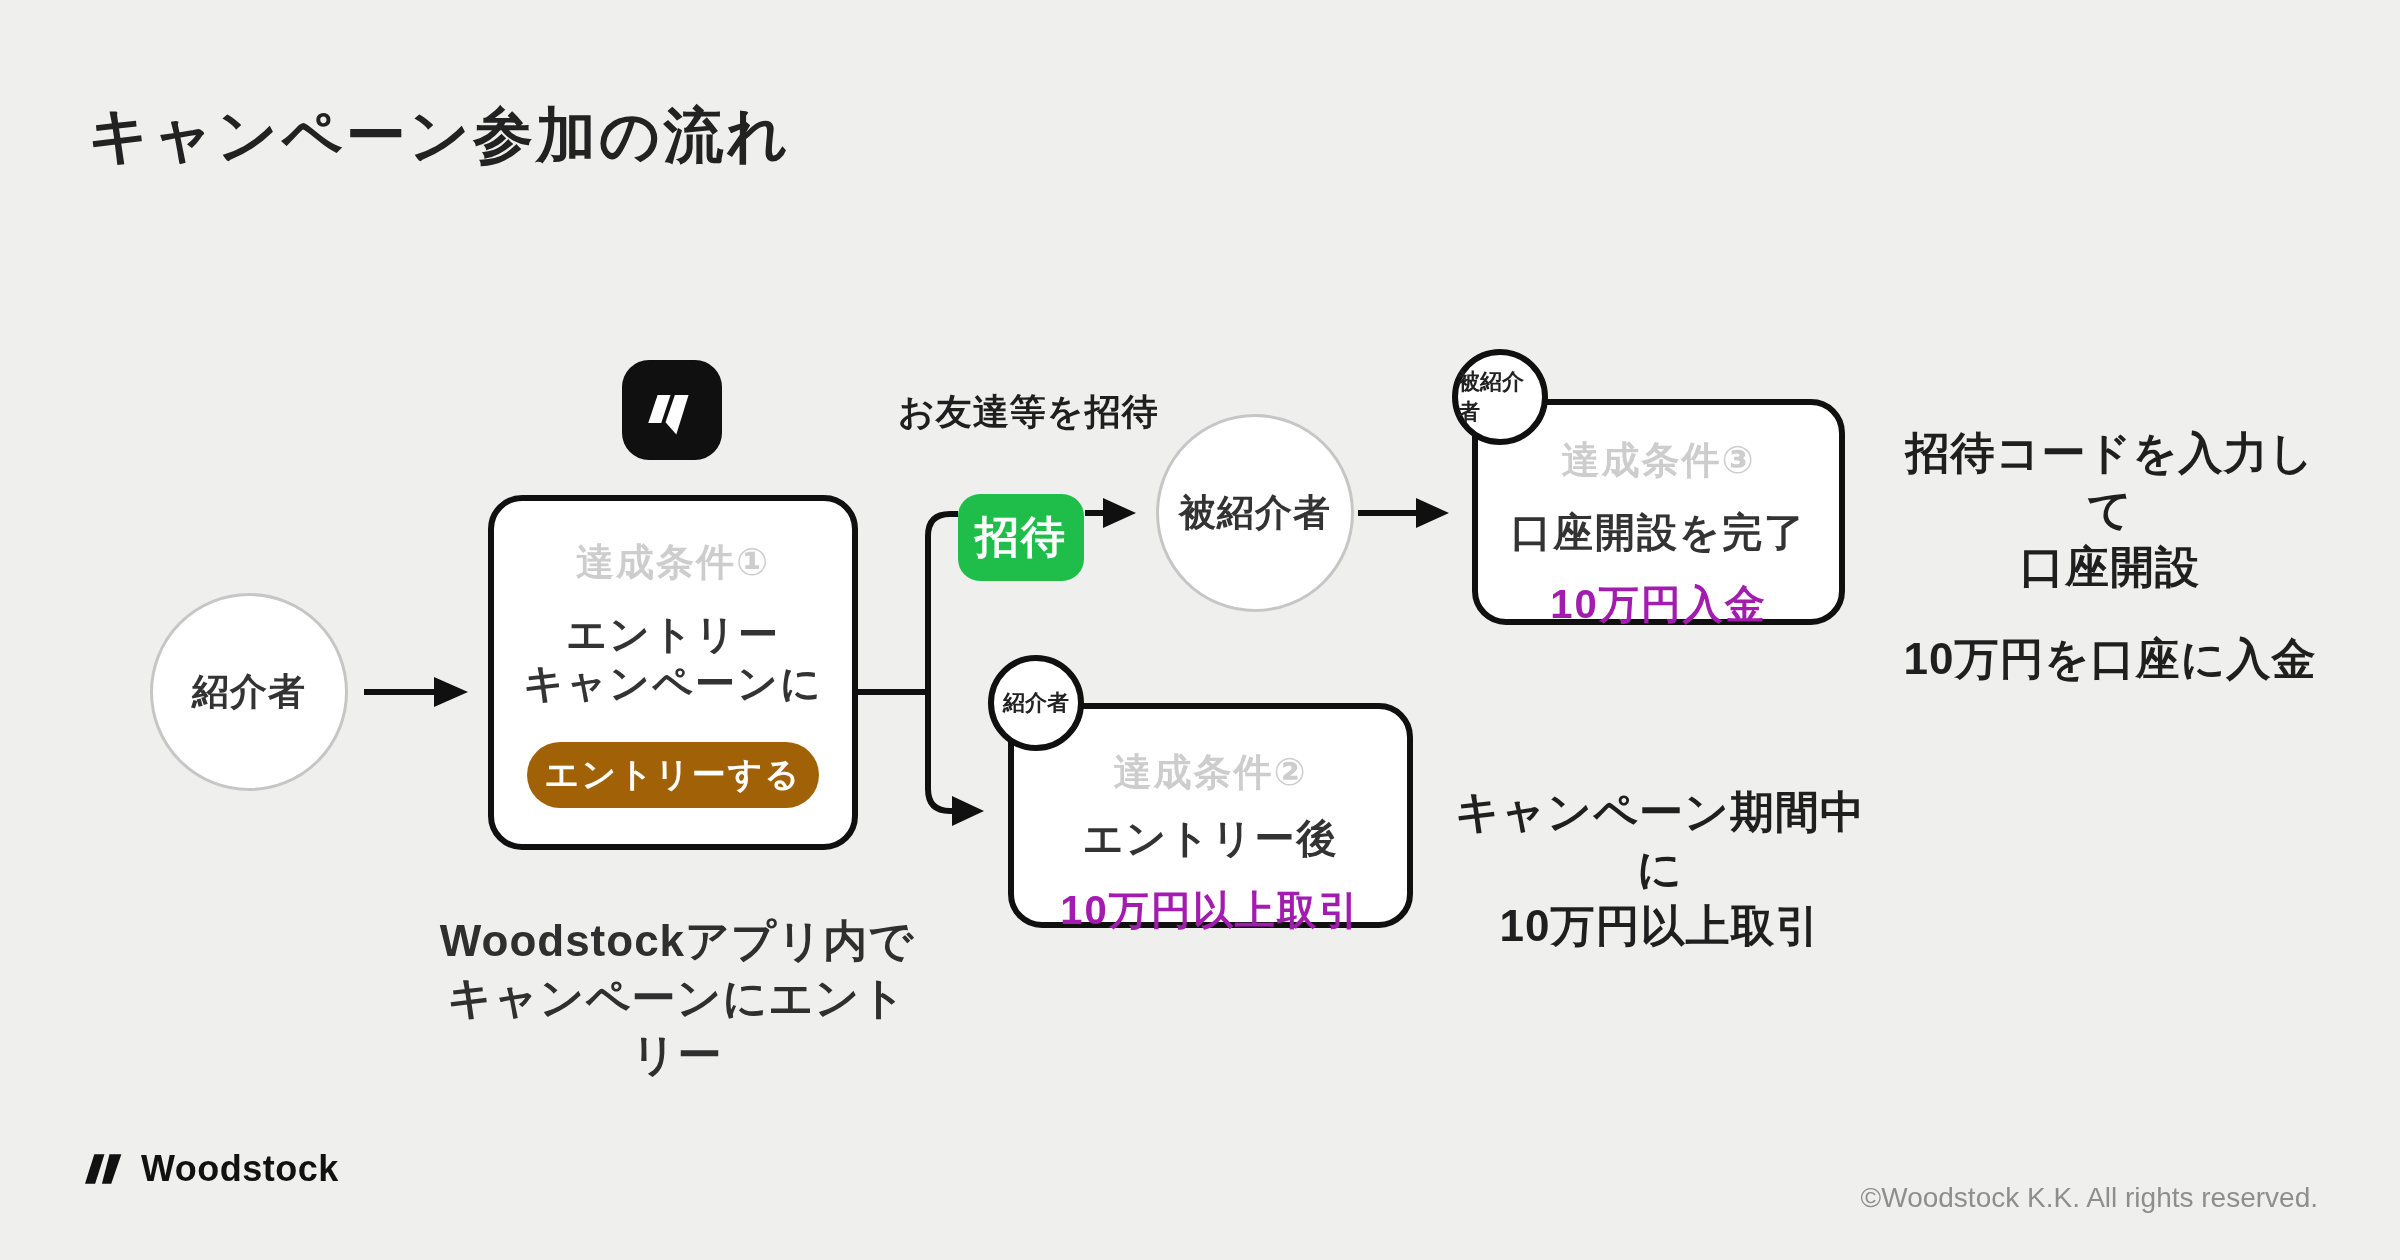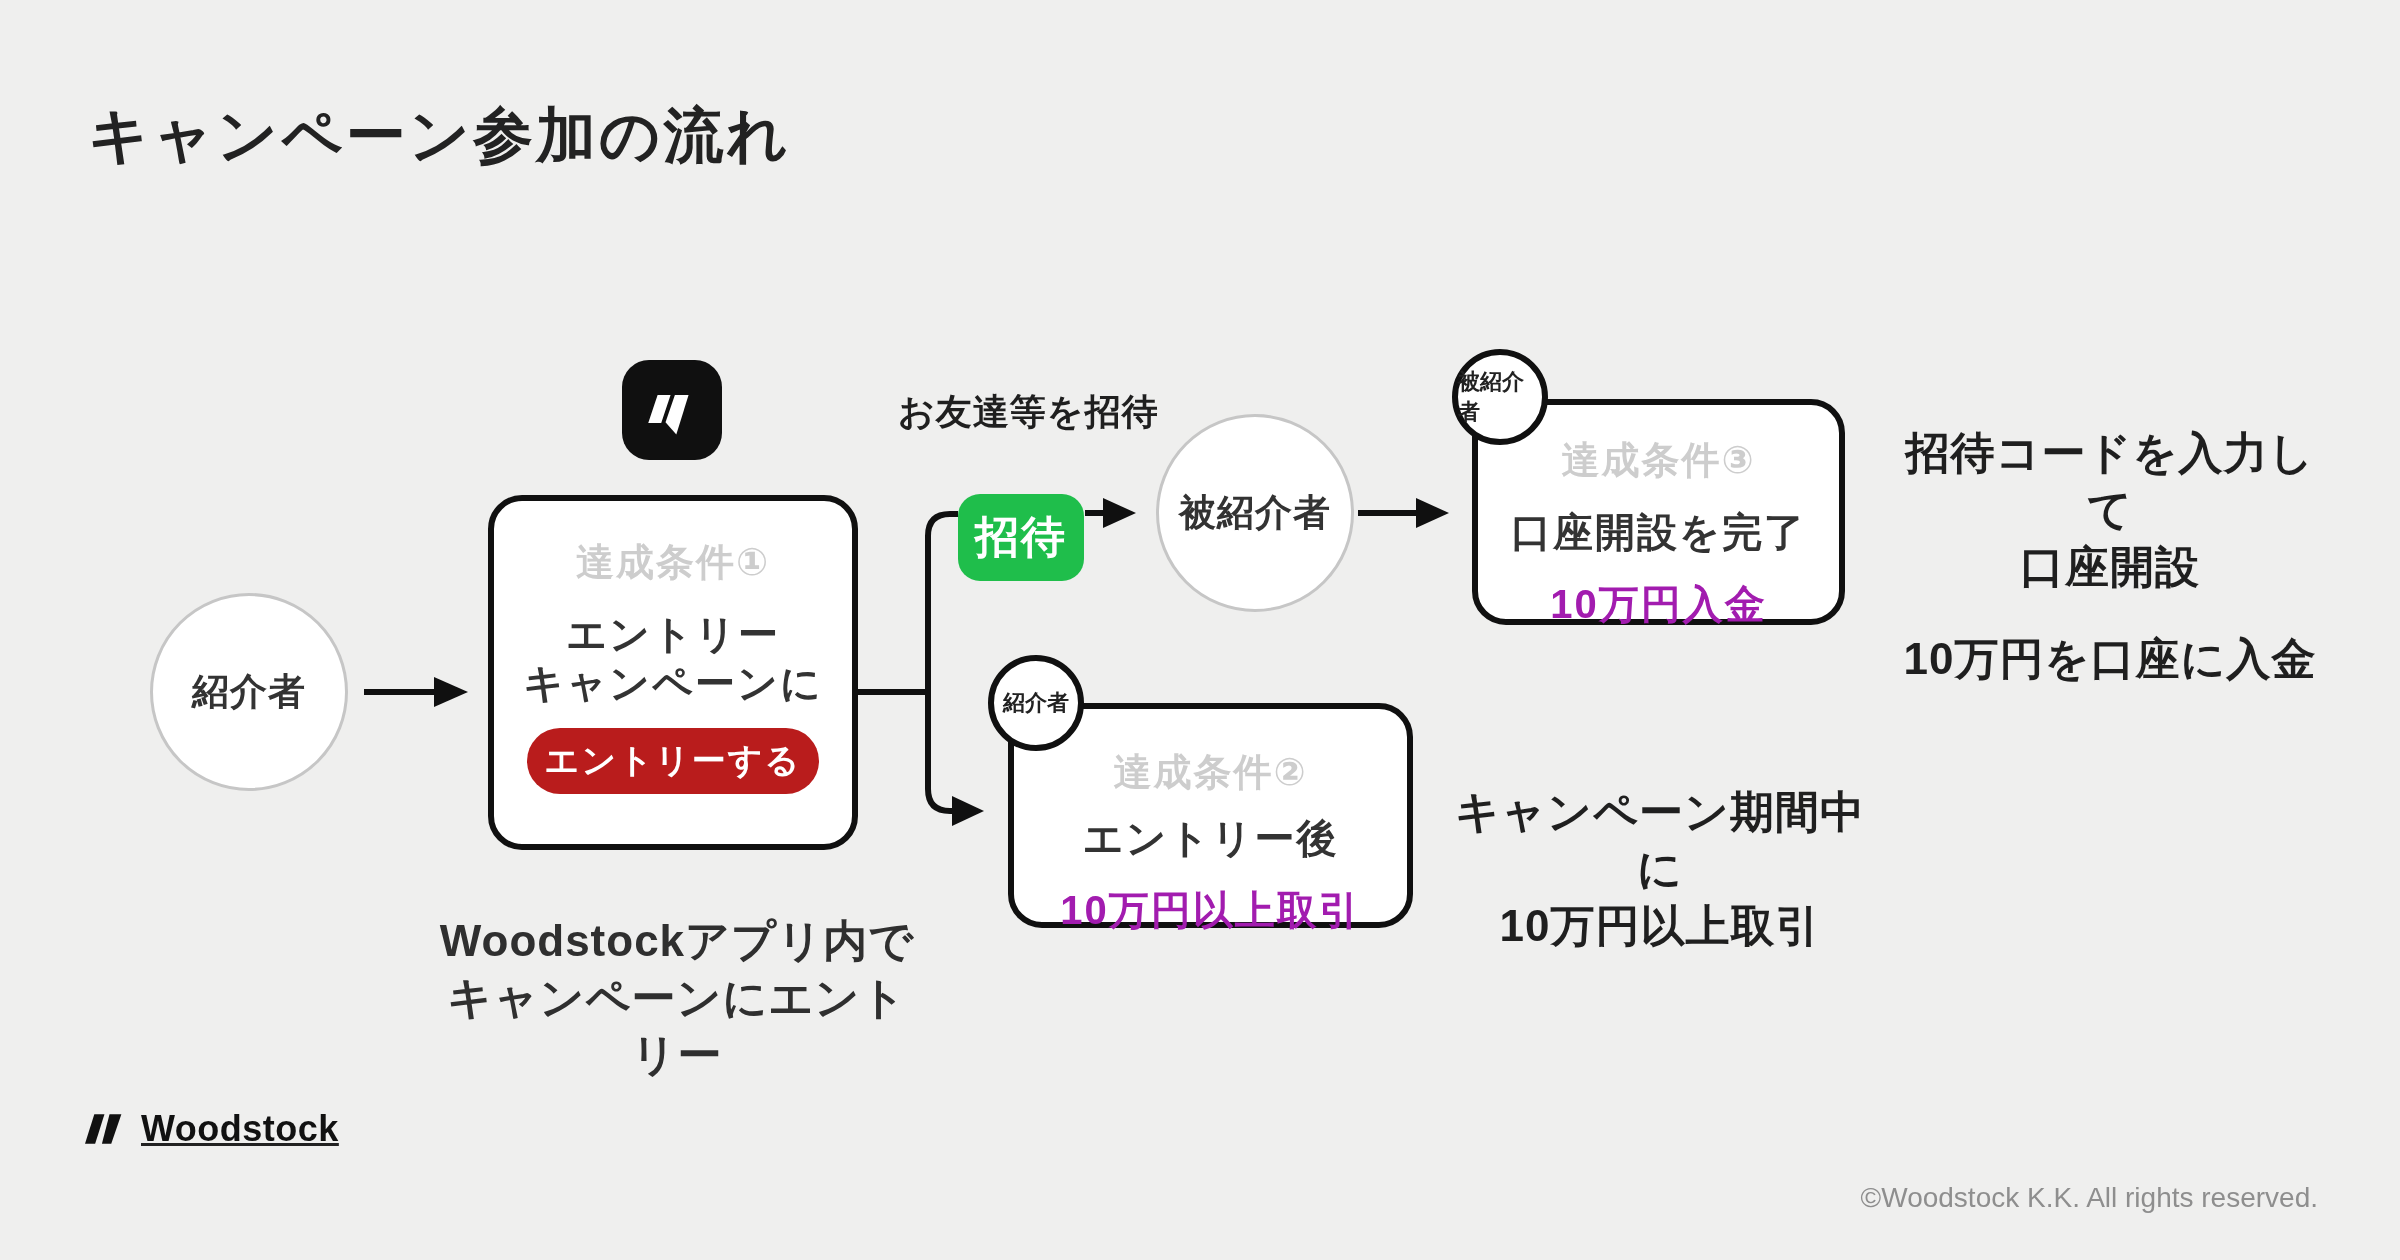--- a/index.html
+++ b/index.html
@@ -36,22 +36,22 @@
   }
   #box-step1 { left:488px; top:495px; width:370px; height:355px; padding-top:36px; }
   #box-step3 { left:1472px; top:399px; width:373px; height:226px; padding-top:30px; }
   #box-step2 { left:1008px; top:703px; width:405px; height:225px; padding-top:38px; }
   .box-header { font-size:38px; font-weight:800; color:#cdcdcd; letter-spacing:2px; }
   .box-main   { font-size:40px; font-weight:800; color:#333; letter-spacing:2px;
                 line-height:1.22; text-align:center; margin-top:22px; }
   .green-line { font-size:40px; font-weight:800; color:#a21caf; letter-spacing:2px;
                 margin-top:20px; text-align:center; }
   .entry-button {
-    margin-top:20px; width:292px; height:66px; border:none; border-radius:33px;
-    background:#b91c1c; color:#ffffff; font-size:34px; font-weight:800;
+    margin-top:34px; width:292px; height:66px; border:none; border-radius:33px;
+    background:#a16207; color:#ffffff; font-size:34px; font-weight:800;
     letter-spacing:2px; display:flex; align-items:center; justify-content:center;
     font-family:Liberation Serif, serif; cursor:pointer;
   }
   
   .corner-badge {
     position:absolute; width:96px; height:96px; border-radius:50%;
     background:#ffffff; border:6px solid #101010; z-index:3;
     display:flex; align-items:center; justify-content:center;
     font-size:22px; font-weight:800; color:#222;
   }
@@ -73,22 +73,22 @@
   .note { position:absolute; text-align:center; font-size:44px; font-weight:800;
           color:#1f1f1f; line-height:1.3; letter-spacing:1px; }
   #caption-step1 { left:437px; top:912px; width:480px; color:#2f2f2f; }
   #note-step3    { left:1900px; top:424px; width:420px; }
   #note-step3 .note-para2 { margin-top:34px; }
   #note-step2    { left:1450px; top:783px; width:420px; }
   
   .connectors { position:absolute; left:0; top:0; width:2400px; height:1260px;
                 pointer-events:none; z-index:1; }
   
-  .brand { position:absolute; left:85px; top:1108px; display:flex;
-           align-items:center; gap:12px;text-decoration:underline; }
+  .brand { position:absolute; left:85px; top:1148px; display:flex;
+           align-items:center; gap:12px; }
   .brand-name { font-size:36px; font-weight:800; color:#111; letter-spacing:0.5px; }
   .copyright { position:absolute; right:82px; top:1182px; font-size:28px;
                color:#8e8e8e; font-weight:400; }
 </style>
 </head>
 <body>
 
 <div class="canvas">
 
   <h1 class="page-title">キャンペーン参加の流れ</h1>

